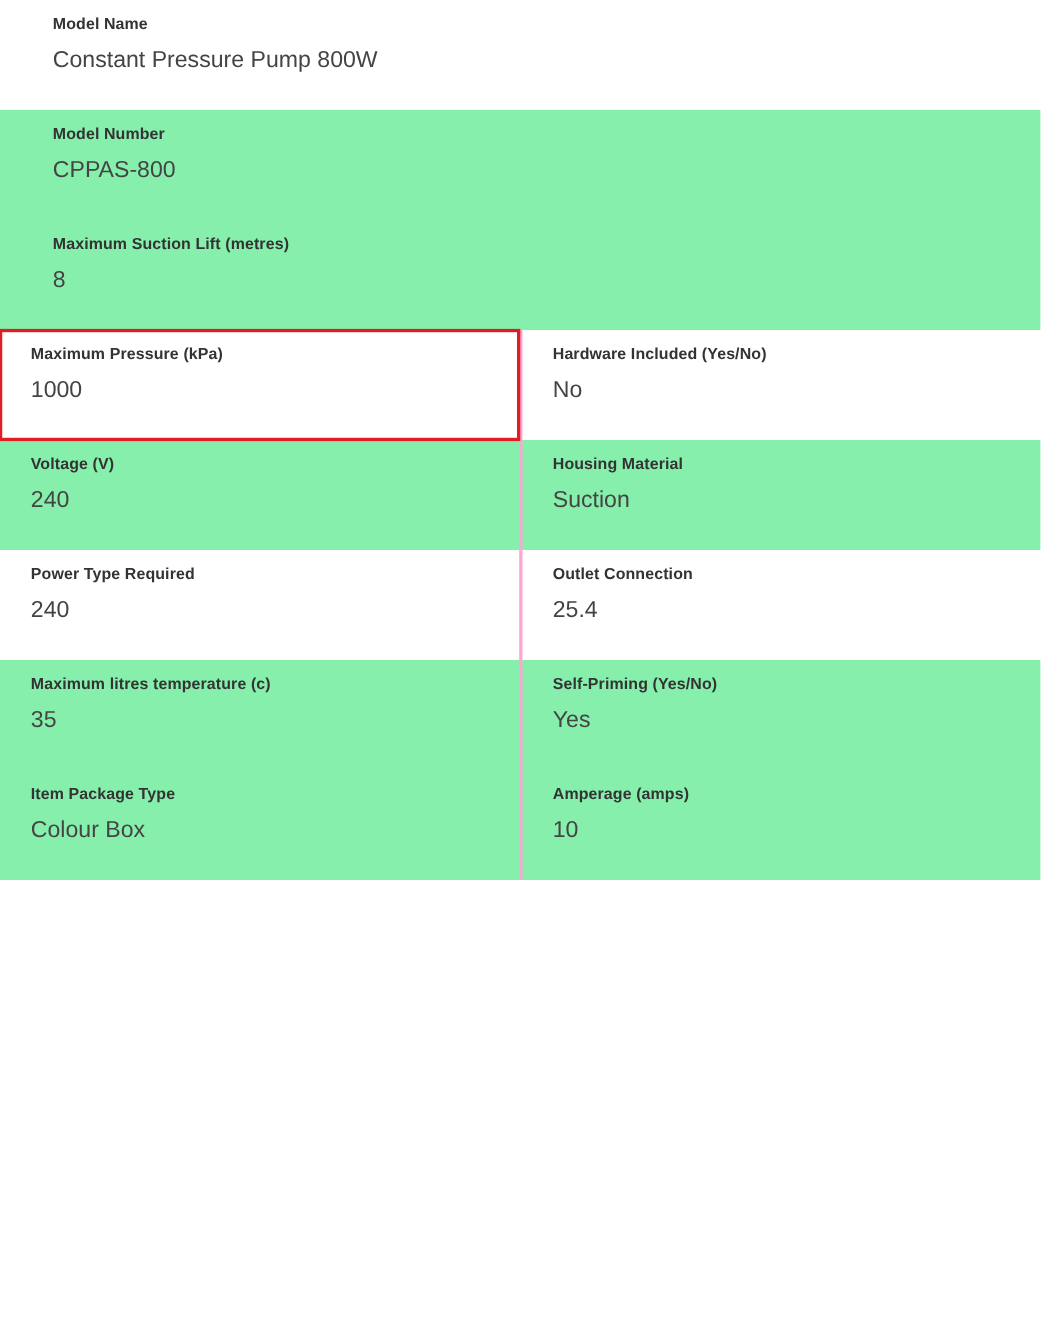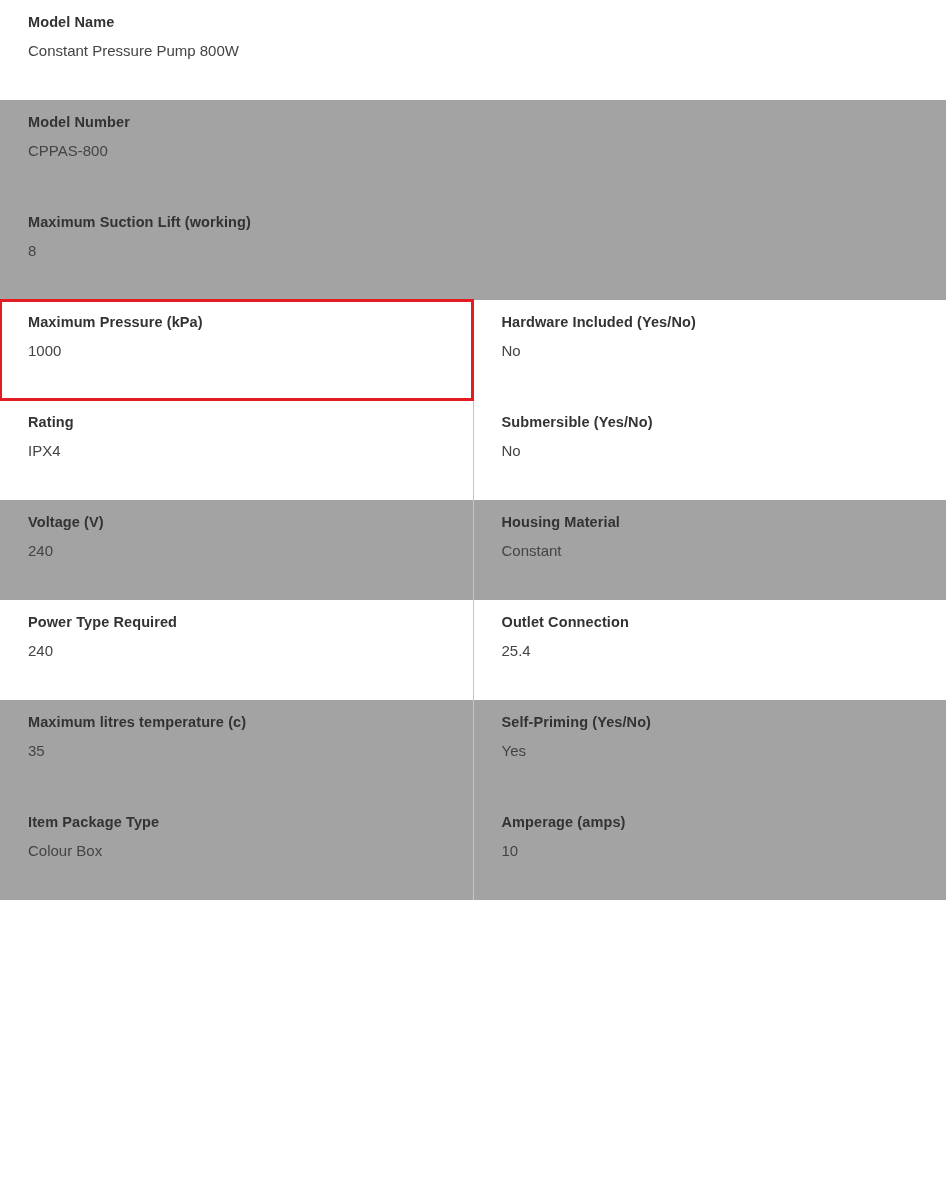--- a/index.html
+++ b/index.html
@@ -36,47 +36,48 @@
   .cell-label {
     font-size: 14.5px;
     font-weight: bold;
     color: #333333;
     line-height: 1.35;
     margin-bottom: 9px;
     letter-spacing: 0.1px;
   }
 
   .cell-value {
-    font-size: 15px;
+    font-size: 21px;
     font-weight: 400;
     color: #444444;
     line-height: 1.25;
   }
 
   .row-shaded td {
-    background: #a3a3a3;
+    background: #86efac;
   }
   .row-plain td {
     background: #ffffff;
   }
 
   
   .col-right {
-    border-left: 1px solid #f9a8d4;
+    border-left: 3px solid #f9a8d4;
   }
 
   
   .cell.highlight {
     outline: 3px solid #e31b23;
     outline-offset: -2px;
     z-index: 5;
   }
 
   .full-width-cell {
     padding-left: 28px;
+    margin-left: 20px;
   }
 </style>
 </head>
 <body>
 
 <table class="spec-table">
   <tbody>
 
     <tr class="row-plain">
       <td colspan="2">
@@ -93,21 +94,21 @@
           <div class="cell-label">Model Number</div>
           <div class="cell-value">CPPAS-800</div>
         </div>
       </td>
     </tr>
 
 
     <tr class="row-shaded">
       <td colspan="2">
         <div class="cell full-width-cell">
-          <div class="cell-label">Maximum Suction Lift (working)</div>
+          <div class="cell-label">Maximum Suction Lift (metres)</div>
           <div class="cell-value">8</div>
         </div>
       </td>
     </tr>
 
     <tr class="row-plain">
       <td style="width:470px">
         <div class="cell highlight">
           <div class="cell-label">Maximum Pressure (kPa)</div>
           <div class="cell-value">1000</div>
@@ -115,46 +116,32 @@
       </td>
       <td class="col-right">
         <div class="cell">
           <div class="cell-label">Hardware Included (Yes/No)</div>
           <div class="cell-value">No</div>
         </div>
       </td>
     </tr>
 
 
-    <tr class="row-plain">
-      <td>
-        <div class="cell">
-          <div class="cell-label">Rating</div>
-          <div class="cell-value">IPX4</div>
-        </div>
-      </td>
-      <td class="col-right">
-        <div class="cell">
-          <div class="cell-label">Submersible (Yes/No)</div>
-          <div class="cell-value">No</div>
-        </div>
-      </td>
-    </tr>
 
     <tr class="row-shaded">
       <td>
         <div class="cell">
           <div class="cell-label">Voltage (V)</div>
           <div class="cell-value">240</div>
         </div>
       </td>
       <td class="col-right">
         <div class="cell">
           <div class="cell-label">Housing Material</div>
-          <div class="cell-value">Constant</div>
+          <div class="cell-value">Suction</div>
         </div>
       </td>
     </tr>
 
     <tr class="row-plain">
       <td>
         <div class="cell">
           <div class="cell-label">Power Type Required</div>
           <div class="cell-value">240</div>
         </div>

